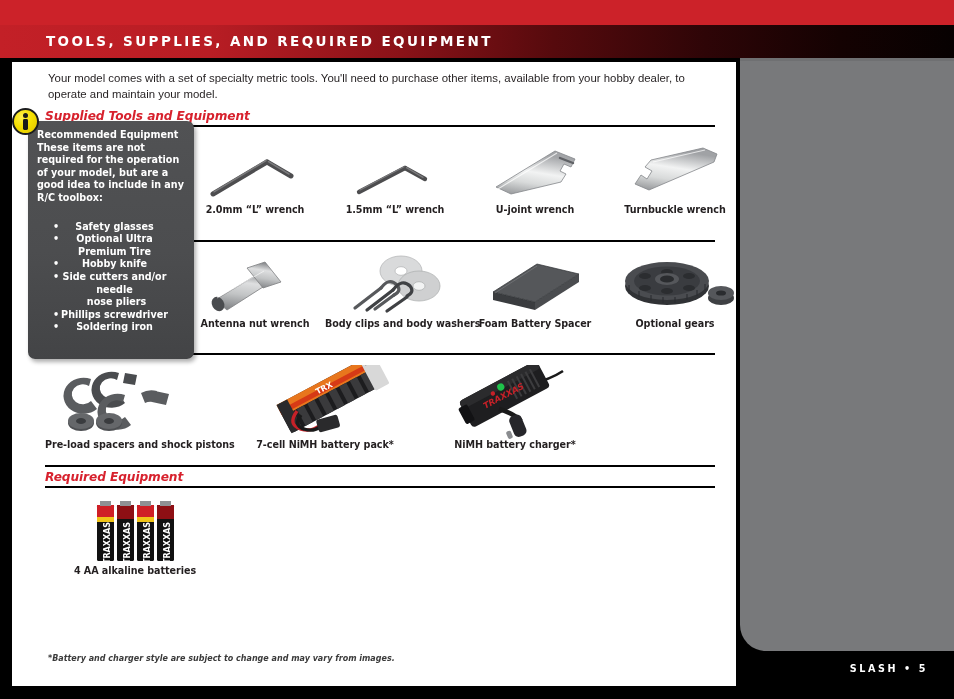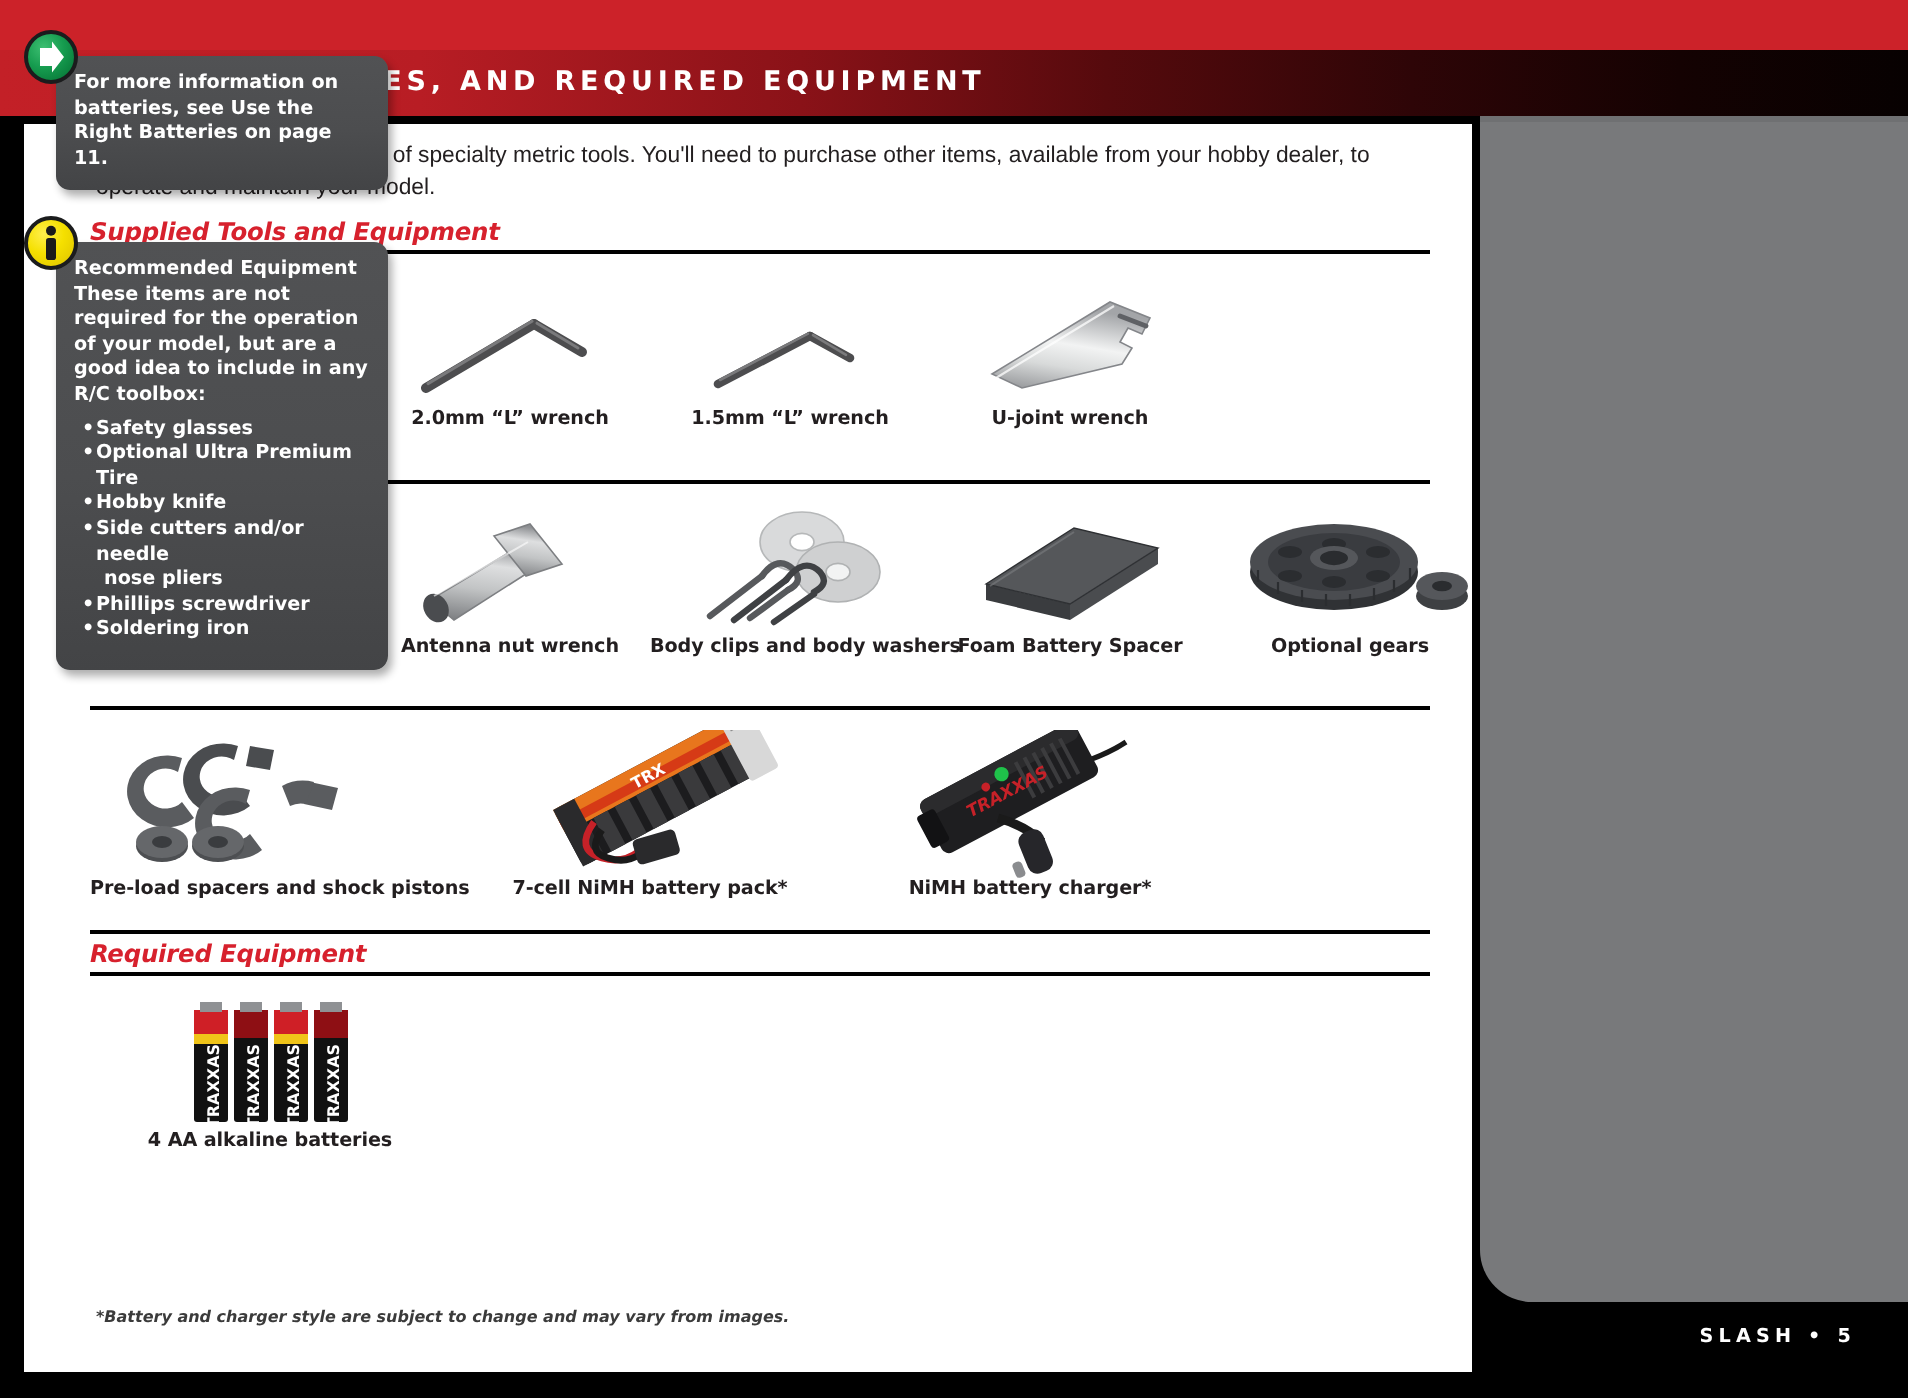--- a/index.html
+++ b/index.html
@@ -101,21 +101,21 @@
   .badge.green {
     background: radial-gradient(circle at 34% 30%, #3dbf72 0%, #169c4f 45%, #046e32 100%);
     border: 2.2px solid #1b1c1d;
   }
   .badge.yellow {
     background: radial-gradient(circle at 34% 30%, #ffef4d 0%, #f5e000 45%, #ddc200 100%);
     border: 2.2px solid #1b1c1d;
   }
   .badge svg { position: absolute; left: 0; top: 0; }
   .co-title { display: block; }
-  .bullets { margin: 4px; padding: 0; list-style: none; }
+  .bullets { margin: 16px; padding: 0; list-style: none; text-align: center; }
   .bullets li { position: relative; padding-left: 7px; }
   .bullets li:before { content: "\2022"; position: absolute; left: 0; top: 0; }
   .bullets li.cont { padding-left: 11px; }
   .bullets li.cont:before { content: ""; }
 
   .page-foot {
     position: absolute; left: 736px; top: 651px; width: 218px; height: 48px;
     background: #000;
   }
   .page-foot span {
@@ -206,20 +206,37 @@
               </linearGradient>
             </defs>
             <path d="M31 49 L90 13 L110 21 L106 29 L99 26 L95 33 L101 36 L96 44 L46 56 Z" fill="url(#steel1)" stroke="#84868a" stroke-width="0.8"></path>
             <path d="M95 20 L108 25" stroke="#5f6165" stroke-width="2.4" stroke-linecap="round"></path>
             <path d="M33 51 L92 15" stroke="#ffffff" stroke-width="1.1" opacity="0.75"></path>
           </svg>
         </div>
         <div class="cap">U-joint wrench</div>
       </div>
 
+      <div class="cell" style="left:560px;width:140px">
+        <div class="art">
+          <svg width="140" height="66" viewBox="0 0 140 66">
+            <defs>
+              <linearGradient id="steel2" x1="0" y1="1" x2="0.3" y2="0">
+                <stop offset="0%" stop-color="#8e9093"></stop>
+                  <stop offset="35%" stop-color="#d8dada"></stop>
+                <stop offset="62%" stop-color="#f2f3f3"></stop>
+                  <stop offset="100%" stop-color="#a0a2a5"></stop>
+              </linearGradient>
+            </defs>
+            <path d="M30 46 L36 37 L42 41 L47 33 L40 29 L46 22 L98 10 L112 16 L109 24 L44 52 Z" fill="url(#steel2)" stroke="#84868a" stroke-width="0.8"></path>
+            <path d="M48 24 L100 12" stroke="#ffffff" stroke-width="1.1" opacity="0.7"></path>
+          </svg>
+        </div>
+        <div class="cap">Turnbuckle wrench</div>
+      </div>
     </div>
     <div class="rule" style="top:178px"></div>
 
     <div class="grid" style="top:190px;height:112px">
       <div class="cell" style="left:0px;width:140px">
         <div class="art">
           <svg width="140" height="66" viewBox="0 0 140 66">
             <defs>
               <linearGradient id="steel3" x1="0" y1="1" x2="0.2" y2="0">
                 <stop offset="0%" stop-color="#7f8184"></stop>
@@ -447,28 +464,20 @@
       </div>
     </div>
 
     <div class="footnote">*Battery and charger style are subject to change and may vary from images.</div>
   </div>
 
   <div class="side-black"></div>
   <div class="side-panel"></div>
   <div class="side-topstrip"></div>
 
-  <div class="callout" style="top:28px">
-    <div class="badge green">
-      <svg width="23" height="23" viewBox="0 0 23 23">
-        <path d="M6 7 h6 v-3.2 l6 7.7 l-6 7.7 v-3.2 h-6 z" fill="#ffffff"></path>
-      </svg>
-    </div>
-    <span>For more information on batteries, see Use the Right Batteries on page 11.</span>
-  </div>
 
   <div class="callout" style="top:121px">
     <div class="badge yellow">
       <svg width="23" height="23" viewBox="0 0 23 23">
         <circle cx="11.5" cy="5.4" r="2.5" fill="#1a1a1a"></circle>
         <rect x="9" y="9" width="5" height="11" rx="1.4" fill="#1a1a1a"></rect>
       </svg>
     </div>
     <span class="co-title">Recommended Equipment</span>
     <span>These items are not required for the operation of your model, but are a good idea to include in any R/C toolbox:</span>

